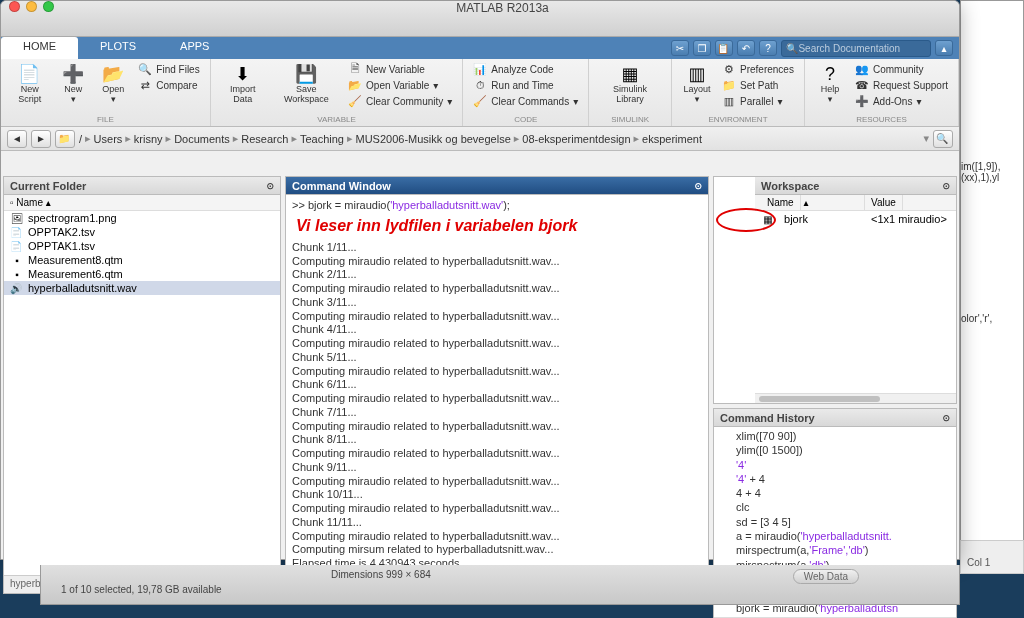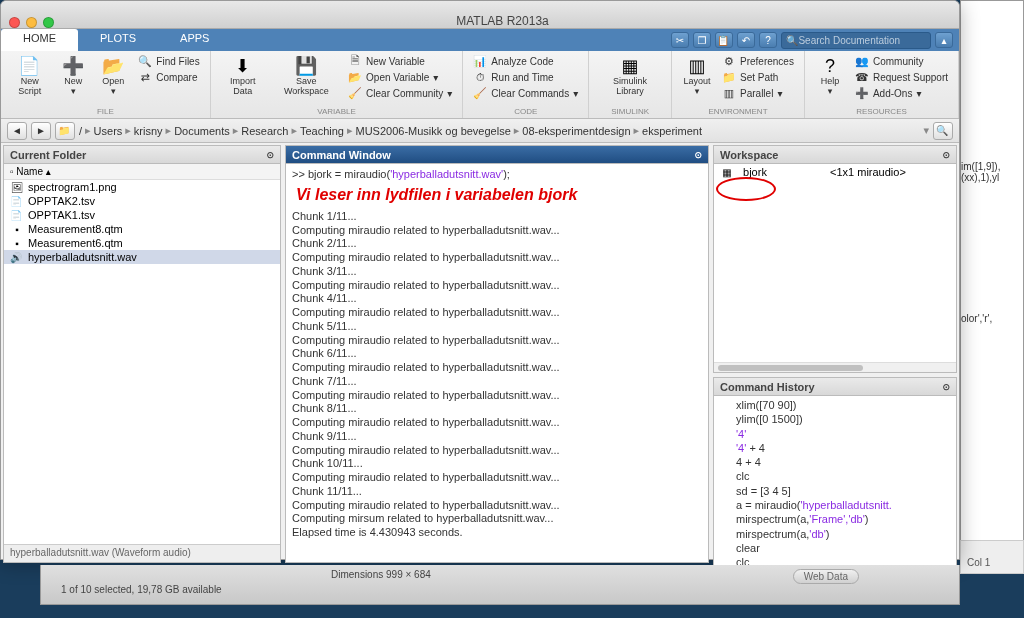--- a/index.html
+++ b/index.html
@@ -1,18 +1,18 @@
 <!DOCTYPE html>
 <html><head>
 <meta charset="utf-8">
 <style>
 * { margin: 0; padding: 0; box-sizing: border-box; font-family: "Helvetica Neue", Arial, sans-serif; }
 body { background: #1a3d5c; width: 1024px; height: 618px; overflow: hidden; font-size: 11px; }
 .window { position: absolute; top: 0; left: 0; width: 960px; height: 560px; background: #f0f0f0; border: 1px solid #999; border-radius: 6px 6px 0 0; box-shadow: 0 4px 20px rgba(0,0,0,0.3); }
-.titlebar { height: 28px; background: linear-gradient(#e8e8e8, #d0d0d0); border-bottom: 1px solid #aaa; display: flex; align-items: flex-end; padding: 0 8px; border-radius: 6px 6px 0 0; }
+.titlebar { height: 36px; background: linear-gradient(#e8e8e8, #d0d0d0); border-bottom: 1px solid #aaa; display: flex; align-items: flex-start; padding: 0 8px; border-radius: 6px 6px 0 0; }
 .traffic { display: flex; gap: 6px; }
 .traffic span { width: 11px; height: 11px; border-radius: 50%; border: 1px solid rgba(0,0,0,0.2); }
 .tl-r { background: #fc5753; } .tl-y { background: #fdbc40; } .tl-g { background: #33c748; }
 .title { flex: 1; text-align: center; font-size: 12px; color: #444; }
 .tabs { display: flex; background: #4e82b7; height: 22px; }
 .tab { padding: 3px 22px; font-size: 11px; color: #fff; cursor: pointer; }
 .tab.active { background: #fff; color: #333; border-top-left-radius: 3px; border-top-right-radius: 3px; }
 .tab-quick { margin-left: auto; display: flex; align-items: center; gap: 4px; padding-right: 6px; }
 .quick-icon { width: 18px; height: 16px; background: linear-gradient(#6ea0d0,#4a7db0); border: 1px solid #3a6a9a; border-radius: 3px; display: flex; align-items: center; justify-content: center; color: #fff; font-size: 10px; }
 .searchbox { width: 150px; height: 17px; background: #3a6a9a; border: 1px solid #2a5a8a; border-radius: 3px; color: #bcd; font-size: 10px; padding: 0 4px; display: flex; align-items: center; }
@@ -23,41 +23,41 @@
 .ts-btn-lg { display: flex; flex-direction: column; align-items: center; padding: 2px 4px; cursor: pointer; min-width: 38px; }
 .ts-btn-lg .ico { width: 24px; height: 22px; display: flex; align-items: center; justify-content: center; font-size: 18px; }
 .ts-btn-lg .lbl { font-size: 9px; color: #333; text-align: center; line-height: 1.1; }
 .ts-col { display: flex; flex-direction: column; gap: 0; justify-content: flex-start; }
 .ts-btn-sm { display: flex; align-items: center; gap: 4px; padding: 1px 4px; font-size: 10px; color: #333; cursor: pointer; white-space: nowrap; height: 16px; }
 .ts-btn-sm .ico { width: 14px; height: 14px; display: flex; align-items: center; justify-content: center; font-size: 11px; }
 .breadcrumb { height: 24px; background: linear-gradient(#f0f0f0,#e2e2e2); border-bottom: 1px solid #bbb; display: flex; align-items: center; padding: 0 6px; font-size: 11px; color: #333; gap: 4px; }
 .bc-btn { width: 20px; height: 18px; background: linear-gradient(#fff,#e0e0e0); border: 1px solid #aaa; border-radius: 3px; display: flex; align-items: center; justify-content: center; font-size: 10px; }
 .bc-path { flex: 1; display: flex; align-items: center; gap: 3px; overflow: hidden; }
 .bc-sep { color: #888; }
-.panels { display: flex; height: calc(100% - 136px); }
+.panels { display: flex; height: calc(100% - 136px); margin-top: 23px; }
 .panel { background: #fff; border: 1px solid #bbb; display: flex; flex-direction: column; margin: 2px; }
 .panel-header { height: 18px; background: linear-gradient(#eaeaea,#d8d8d8); border-bottom: 1px solid #bbb; display: flex; align-items: center; padding: 0 6px; font-size: 11px; color: #444; font-weight: bold; }
 .panel-header.active { background: linear-gradient(#3a6da5,#204d82); color: #fff; }
 .panel-header .tools { margin-left: auto; display: flex; gap: 3px; font-size: 9px; color: inherit; }
 .panel-body { flex: 1; overflow: auto; background: #fff; }
 .cf { width: 278px; }
 .cf .cols { display: flex; border-bottom: 1px solid #ddd; background: #f4f4f4; font-size: 10px; padding: 2px 6px; }
 .cf .file { display: flex; align-items: center; gap: 4px; padding: 1px 6px; font-size: 11px; }
 .cf .file.sel { background: #d0d8e8; }
 .file-ico { width: 14px; height: 12px; display: inline-flex; align-items: center; justify-content: center; font-size: 10px; }
 .cf-status { height: 18px; border-top: 1px solid #ccc; background: #eee; font-size: 10px; color: #666; padding: 2px 6px; }
 .cmd { flex: 1; }
 .cmd-body { font-family: "Courier New", monospace; font-size: 11px; padding: 4px 6px; position: relative; }
 .cmd-line { white-space: pre; color: #333; line-height: 1.25; }
 .cmd-str { color: #8a2be2; }
 .annot { position: absolute; color: #e00000; font-family: Arial; font-size: 16px; font-style: italic; font-weight: bold; }
 .fx-prompt { display: flex; align-items: center; gap: 2px; padding: 2px 0; font-family: "Courier New", monospace; }
 .fx-prompt .fx { font-style: italic; font-size: 10px; color: #555; }
 .right { width: 248px; display: flex; flex-direction: column; }
-.ws { flex: 0 0 228px; }
+.ws { flex: 0 0 228px; padding-left: 41px; }
 .ws .cols { display: flex; border-bottom: 1px solid #ddd; background: #f4f4f4; font-size: 10px; }
 .ws .cols span { padding: 2px 6px; border-right: 1px solid #ddd; }
 .ws .row { display: flex; font-size: 11px; }
 .ws .row span { padding: 2px 6px; }
 .circle { position: absolute; border: 2px solid #e00000; border-radius: 50%; pointer-events: none; }
 .ch { flex: 1; }
 .ch-body { font-family: "Courier New", monospace; font-size: 11px; padding: 2px 4px; line-height: 1.3; }
 .ch-body div { white-space: pre; color: #333; padding-left: 18px; }
 .hstr { color: #8a2be2; }
 .scrollbar-h { height: 10px; background: #f0f0f0; border-top: 1px solid #ddd; }
@@ -332,20 +332,24 @@
     </div>
 
     <div class="right">
       <div class="panel ws" style="position:relative">
         <div class="panel-header">
           <span>Workspace</span>
           <span class="tools">
               <span>⊙</span>
             </span>
         </div>
+        <div class="cols">
+          <span style="width:110px"><span>Name</span> ▴</span>
+          <span>Value</span>
+        </div>
         <div class="panel-body">
           <div class="row">
             <span style="width:110px"><span class="file-ico">▦</span> <span>bjork</span></span>
             <span>&lt;1x1 miraudio&gt;</span>
           </div>
         </div>
         <div class="circle" style="top:31px; left:2px; width:60px; height:24px;"></div>
         <div class="scrollbar-h"></div>
       </div>
 

